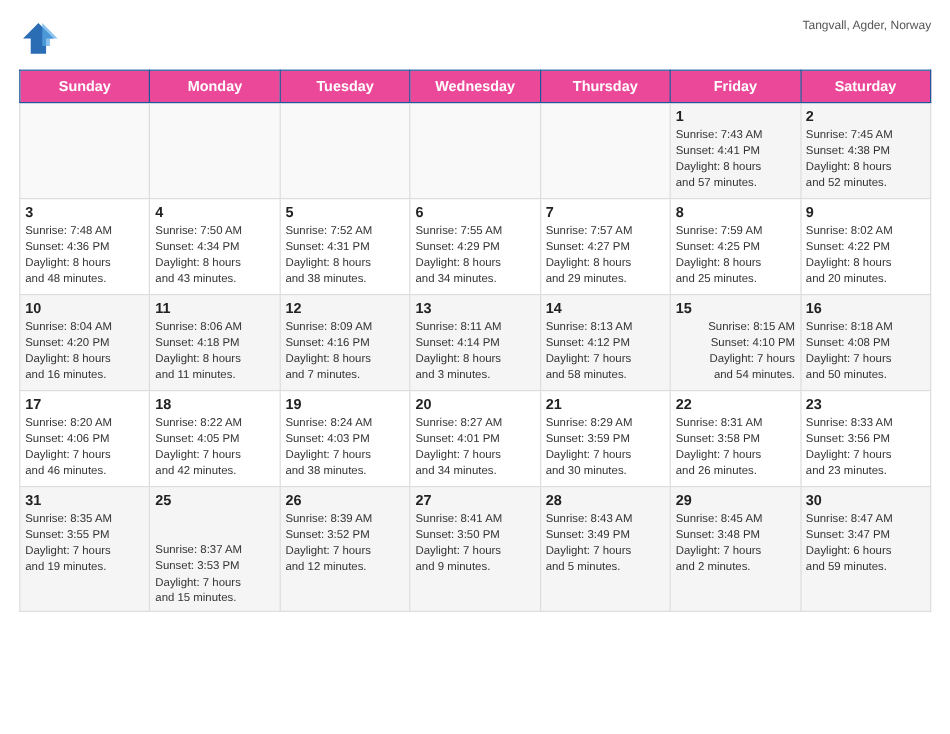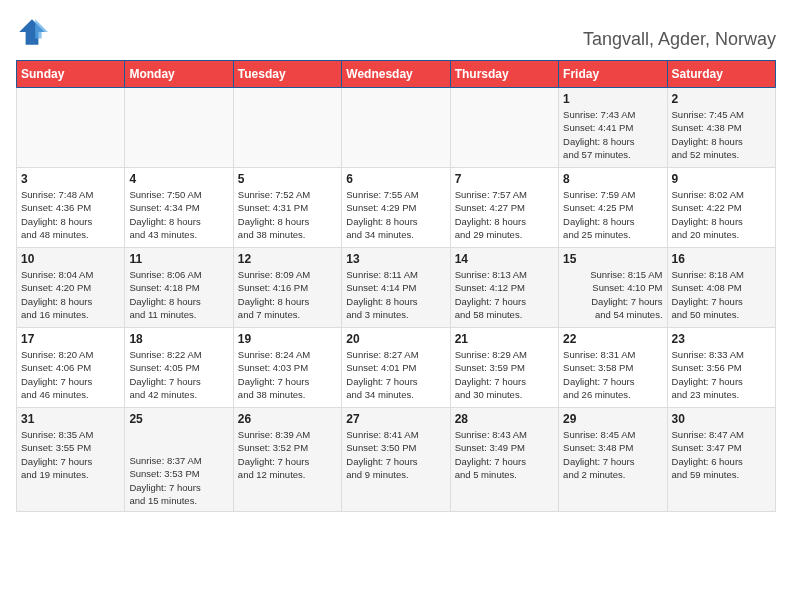--- a/index.html
+++ b/index.html
@@ -34,36 +34,35 @@
     }
     .title-block {
       text-align: right;
     }
     .month-title {
       font-size: 36px;
       font-weight: bold;
       color: #333;
     }
     .location {
-      font-size: 18px;
+      font-size: 10px;
       color: #555;
-      margin-top: 13px;
     }
     table {
       width: 100%;
       border-collapse: collapse;
       table-layout: fixed;
     }
     thead tr th {
-      background-color: #ef4444;
+      background-color: #ec4899;
       color: #fff;
       font-size: 12px;
       font-weight: bold;
       padding: 6px 4px;
-      text-align: left;
+      text-align: center;
       border: 1px solid #1a5a9a;
     }
     tbody tr td {
       vertical-align: top;
       font-size: 10px;
       color: #333;
       padding: 4px 4px 4px 4px;
       border: 1px solid #ddd;
       height: 80px;
       background: #fff;

